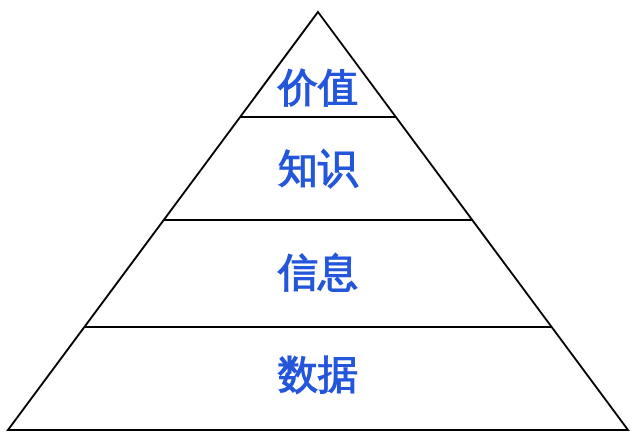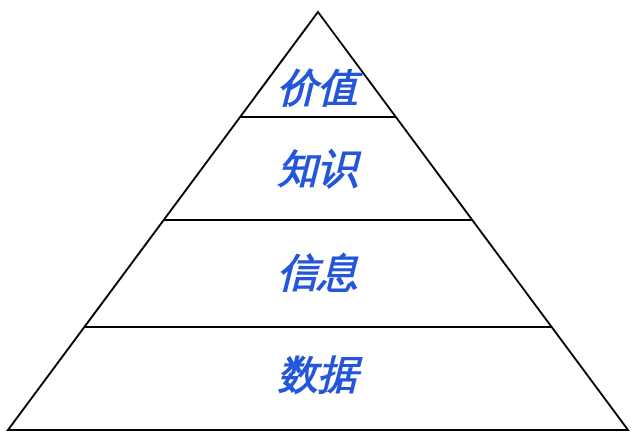--- a/index.html
+++ b/index.html
@@ -8,21 +8,20 @@
     width: 640px;
     height: 440px;
     background: #FFFFFF;
     overflow: hidden;
   }
   .canvas {
     position: relative;
     width: 640px;
     height: 440px;
     background: #FFFFFF;
-    font-style: italic;
   }
   svg {
     display: block;
   }
   .level-label {
     font-family: "Liberation Sans", "DejaVu Sans", sans-serif;
     font-weight: bold;
     font-size: 40px;
     fill: #2456DB;
   }

